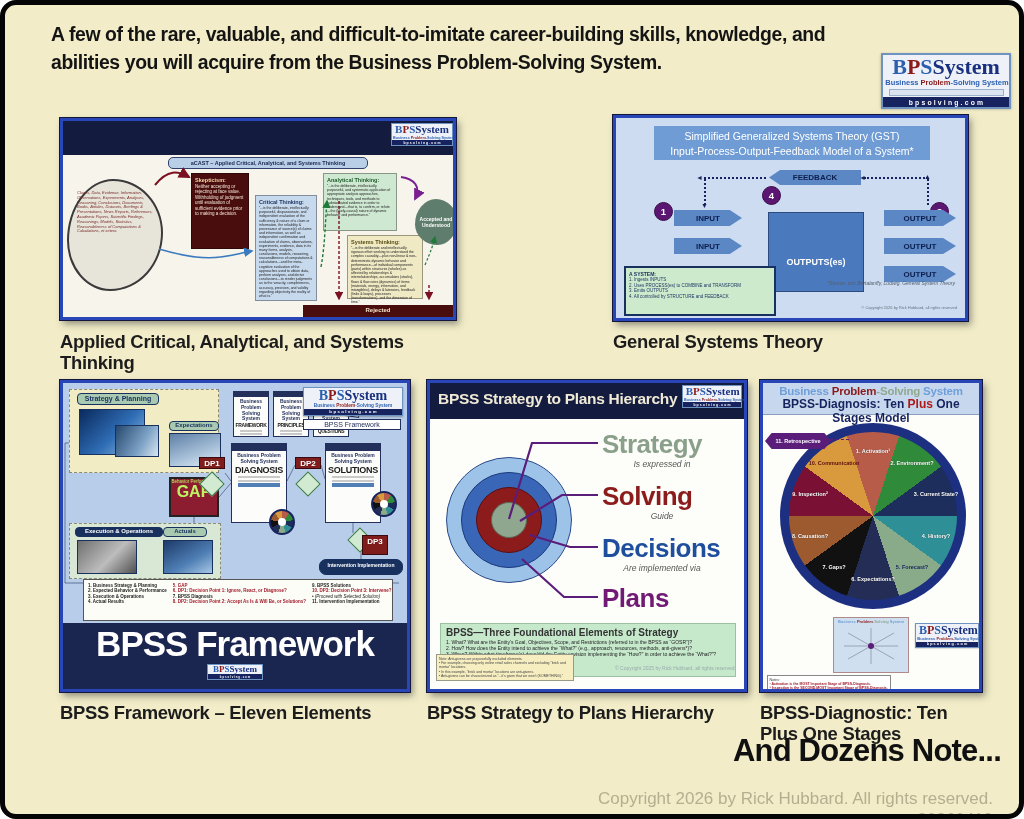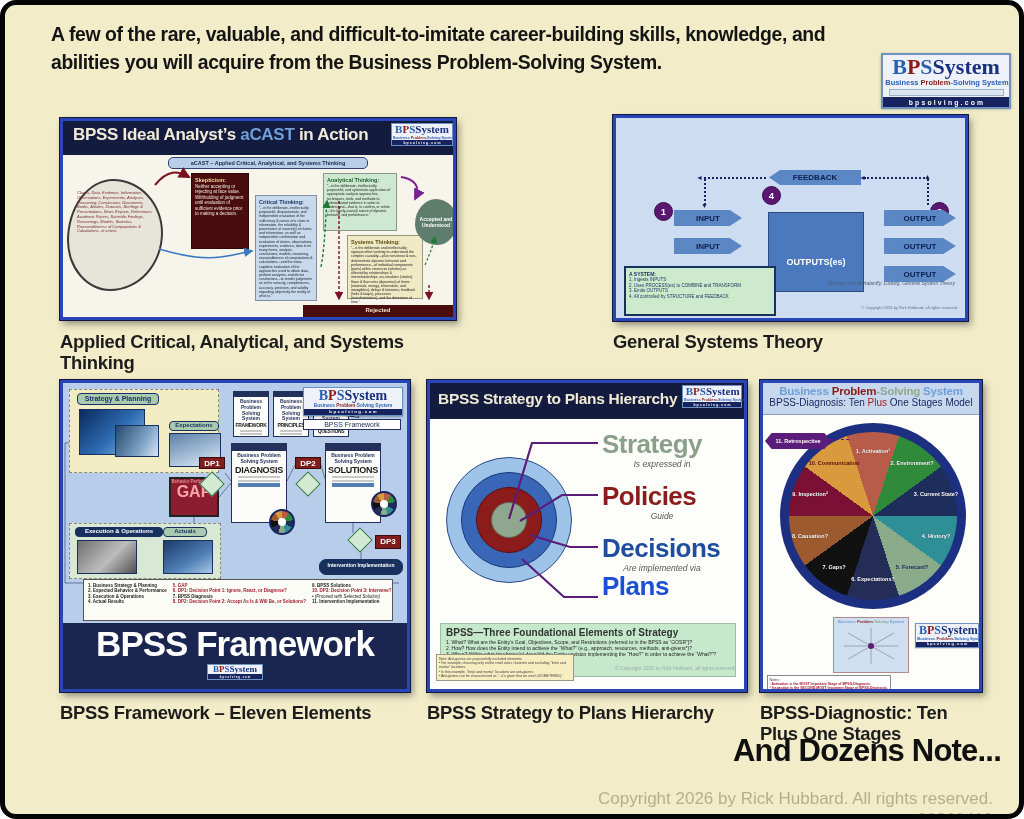--- a/index.html
+++ b/index.html
@@ -61,21 +61,21 @@
   .gleg{left:8px;top:148px;width:152px;height:50px;background:#cdeacd;border:2px solid #17305e;padding:3px;color:#17305e;}
   .gsrc{right:10px;top:162px;width:160px;text-align:right;font-style:italic;color:#55606e;}
   .gcr{right:8px;top:188px;color:#6a7382;}
   
   .fw{left:55px;top:375px;width:350px;height:312px;background:#b7cde9;}
   .panel{border:1px dashed #8a8a7a;}
   .pill{border:1px solid #17305e;border-radius:4px;font-weight:700;text-align:center;}
   .pill.sage{background:#a9c9b0;color:#17305e;}
   .pill.dark{background:#17305e;color:#fff;}
   .photo{border:1px solid #17305e;}
-  .gapbx{left:106px;top:94px;width:50px;height:40px;background:#8c1c30;border:2px solid #222;color:#fca5a5;text-align:center;}
+  .gapbx{left:106px;top:94px;width:50px;height:40px;background:#8c1c30;border:2px solid #222;color:#bef264;text-align:center;}
   .cover{background:#fcfcfa;border:1px solid #23305c;text-align:center;overflow:hidden;}
   .cover .cb{height:5px;background:#23305c;}
   .cover .chd{color:#23305c;font-weight:700;font-size:5px;line-height:1.15;margin-top:2px;}
   .cover .cti{font-weight:800;color:#1a1a1a;letter-spacing:-0.3px;}
   .grayline{height:2px;background:#c9c9c9;margin:1.5px 6px;}
   .dptag{background:#7f1d1d;color:#fff;font-weight:700;font-size:8px;text-align:center;border:1px solid #3a0a10;padding-top:1px;}
   .diam{width:18px;height:18px;background:#d2e9d2;border:1px solid #3a7a4a;transform:rotate(45deg);}
   .mini-wheel{border-radius:50%;background:conic-gradient(#b85c4a 0 40deg,#2f8b3a 0 80deg,#1d2d5c 0 120deg,#2e8f96 0 160deg,#8aab8a 0 200deg,#232d56 0 240deg,#111 0 280deg,#9c5a2e 0 320deg,#d99a3e 0 360deg);border:2px solid #17235e;}
   .mini-wheel:after{content:"";position:absolute;inset:30%;background:#fff;border-radius:50%;}
   .fwleg{left:20px;top:196px;width:310px;height:42px;background:#fdfdf8;border:1px solid #555;padding:3px 4px;display:flex;gap:6px;}
@@ -96,21 +96,21 @@
   .hibox{left:10px;top:240px;width:296px;height:54px;background:#c6e9cc;border:1px solid #9ac2a2;padding:3px 5px;color:#222;}
   .hibox h4{margin:0 0 1px 0;font-size:10px;color:#333;}
   .hinote{left:6px;top:300px;width:132px;height:0;}
   .hinote-in{position:absolute;left:0;bottom:2px;width:132px;background:#f6edc0;border:1px solid #998;padding:2px;color:#444;}
   .hicr{right:8px;top:282px;width:150px;text-align:right;color:#9aa;}
   
   .dg{left:755px;top:375px;width:222px;height:312px;background:#fdfdfa;}
   .dg-hd{left:0;top:0;right:0;height:32px;background:#c7d8ee;border-bottom:1px solid #8aa0c0;text-align:center;}
   .dg-t1{font-size:11.5px;font-weight:700;margin-top:2px;letter-spacing:-0.2px;}
   .dg-t1 .w1,.dg-t1 .w4{color:#6f9fd8;} .dg-t1 .w2{color:#8b1a1a;} .dg-t1 .w3{color:#8fa98f;}
-  .dg-t2{font-size:10px;font-weight:400;color:#17235e;}
+  .dg-t2{font-size:12px;font-weight:700;color:#17235e;}
   .dg-t2 .red{color:#b01818;}
   .wheel{left:17px;top:40px;width:186px;height:186px;border-radius:50%;background:#1c2f80;}
   .wheel-seg{position:absolute;inset:9px;border-radius:50%;
     background:conic-gradient(from -18deg,#b85c4a 0 36deg,#2f8b3a 0 72deg,#1d2d5c 0 108deg,#2e8f96 0 144deg,#8aab8a 0 180deg,#232d56 0 216deg,#111 0 252deg,#9c5a2e 0 288deg,#7a1033 0 324deg,#d99a3e 0 360deg);}
   .hub{position:absolute;left:50%;top:50%;width:86px;height:86px;transform:translate(-50%,-50%);background:#fff;border:6px solid #2a3a8c;border-radius:50%;text-align:center;}
   .hub .h1{font-size:12px;font-weight:800;color:#4a3aa0;line-height:1.1;margin-top:9px;}
   .hub .hr{height:1px;background:#a01828;margin:2px 12px;}
   .hub .h3{font-size:5.5px;font-weight:700;color:#a01828;}
   .hub .h4{font-size:5.5px;font-weight:700;color:#17235e;}
   .wlab{position:absolute;width:62px;margin-left:-31px;text-align:center;font-size:5.5px;font-weight:700;color:#fff;text-shadow:0 0 1px rgba(0,0,0,.6);}
@@ -131,21 +131,20 @@
     <div class="bps" style="font-size:11px;width:126px;">
       <div class="bps-r1"><span class="lb">B</span><span class="lp">P</span><span class="ls">S</span><span class="lsys">System</span></div>
       <div class="bps-r2"><span>Business</span> <span class="red">Problem</span><span>-Solving System</span></div>
       <div class="bps-tagbar"></div>
       <div class="bps-r3">bpsolving.com</div>
     </div>
   </div>
 
   <div class="abs thumb acast">
     <div class="abs acast-hd"></div>
-    <div class="abs acast-title"><span>BPSS Ideal Analyst’s </span><span class="hl">aCAST</span><span> in Action</span></div>
     <div class="abs" style="left:328px;top:2px;">
       <div class="bps" style="font-size:5.5px;width:60px;">
         <div class="bps-r1"><span class="lb">B</span><span class="lp">P</span><span class="ls">S</span><span class="lsys">System</span></div>
         <div class="bps-r2"><span>Business</span> <span class="red">Problem</span><span>-Solving System</span></div>
         <div class="bps-r3">bpsolving.com</div>
       </div>
     </div>
     <div class="abs acast-sub t55">aCAST – Applied Critical, Analytical, and Systems Thinking</div>
 
     <div class="abs cloudbox">
@@ -192,20 +191,24 @@
       <path d="M 258 112 C 262 90, 262 70, 264 46" stroke="#1e7a38" stroke-width="1.4" stroke-dasharray="3 2" fill="none" marker-end="url(#mG)"></path>
       <path d="M 276 46 L 276 144" stroke="#7a1020" stroke-width="1.4" stroke-dasharray="3 2" fill="none" marker-end="url(#mR)"></path>
       <path d="M 338 22 C 352 24, 358 32, 352 44" stroke="#7a2090" stroke-width="2" fill="none" marker-end="url(#mP)"></path>
       <path d="M 362 110 C 368 96, 370 90, 372 82" stroke="#1e7a38" stroke-width="1.2" stroke-dasharray="2.5 2" fill="none" marker-end="url(#mG)"></path>
       <path d="M 366 130 L 366 144" stroke="#7a1020" stroke-width="1.4" stroke-dasharray="3 2" fill="none" marker-end="url(#mR)"></path>
     </svg>
   </div>
   <div class="abs caption" style="left:55px;top:326px;width:420px;">Applied Critical, Analytical, and Systems Thinking</div>
 
   <div class="abs thumb gst">
+    <div class="abs gst-hd">
+      <div>Simplified Generalized Systems Theory (GST)</div>
+      <div>Input-Process-Output-Feedback  Model of a System*</div>
+    </div>
 
     <div class="abs garrow ar-l" style="left:153px;top:52px;width:92px;height:15px;">FEEDBACK</div>
     <div class="abs dot-h" style="left:88px;top:59px;width:62px;"></div>
     <div class="abs tri" style="left:80px;top:56px;">◄</div>
     <div class="abs dot-v" style="left:88px;top:61px;height:26px;"></div>
     <div class="abs tri" style="left:85px;top:84px;">▼</div>
     <div class="abs dot-h" style="left:248px;top:59px;width:64px;"></div>
     <div class="abs tri" style="left:243px;top:56px;">◄</div>
     <div class="abs dot-v" style="left:311px;top:61px;height:26px;"></div>
     <div class="abs tri" style="left:308px;top:55px;">▲</div>
@@ -309,21 +312,21 @@
       <div class="cb" style="height:7px;"></div>
       <div class="chd">Business Problem Solving System</div>
       <div class="cti" style="font-size:9px;">SOLUTIONS</div>
       <div class="grayline"></div>
         <div class="grayline"></div>
         <div class="grayline" style="background:#4f7fb5;height:4px;"></div>
     </div>
     <div class="abs mini-wheel" style="left:206px;top:126px;width:26px;height:26px;"></div>
     <div class="abs mini-wheel" style="left:308px;top:108px;width:26px;height:26px;"></div>
     <div class="abs diam" style="left:288px;top:148px;"></div>
-    <div class="abs dptag" style="left:312px;top:152px;width:26px;height:14px;">DP3</div>
+    <div class="abs dptag" style="left:299px;top:152px;width:26px;height:20px;">DP3</div>
     <div class="abs pill dark t5" style="left:256px;top:176px;width:84px;height:16px;border-radius:7px;padding-top:2px;">Intervention Implementation</div>
 
     <div class="abs fwleg t45">
       <div class="col">
         <div class="dk">1.  Business Strategy &amp; Planning</div>
         <div class="dk">2.  Expected Behavior &amp; Performance</div>
         <div class="dk">3.  Execution &amp; Operations</div>
         <div class="dk">4.  Actual Results</div>
       </div>
       <div class="col">
@@ -365,25 +368,25 @@
     <div class="ring" style="left:31px;top:89px;width:94px;height:94px;background:#3a66b8;border:1px solid #1a3a7a;"></div>
     <div class="ring" style="left:46px;top:104px;width:64px;height:64px;background:#8c1c1c;border:1px solid #5a0f0f;"></div>
     <div class="ring" style="left:61px;top:119px;width:34px;height:34px;background:#8fa78f;border:1px solid #5a6e5a;"></div>
 
     <svg class="abs" style="left:0;top:36px;width:320px;height:212px;">
       <path d="M 79 100 L 102 24 L 168 24 M 90 102 L 132 76 L 168 76 M 100 116 L 140 128 L 168 128 M 92 140 L 134 178 L 168 178" stroke="#5b1d7a" stroke-width="2.2" fill="none"></path>
     </svg>
 
     <div class="abs lvl" style="left:172px;top:48px;color:#8ba08b;">Strategy</div>
     <div class="abs conn" style="left:172px;top:76px;width:120px;text-align:center;">Is expressed in</div>
-    <div class="abs lvl" style="left:172px;top:100px;color:#8c1c1c;">Policies</div>
+    <div class="abs lvl" style="left:172px;top:100px;color:#8c1c1c;">Solving</div>
     <div class="abs conn" style="left:172px;top:128px;width:120px;text-align:center;">Guide</div>
     <div class="abs lvl" style="left:172px;top:152px;color:#1f4e9e;">Decisions</div>
     <div class="abs conn" style="left:172px;top:180px;width:120px;text-align:center;">Are implemented via</div>
-    <div class="abs lvl" style="left:172px;top:190px;color:#1d4ed8;">Plans</div>
+    <div class="abs lvl" style="left:172px;top:202px;color:#701a75;">Plans</div>
 
     <div class="abs hibox">
       <h4>BPSS—Three Foundational Elements of Strategy</h4>
       <div class="t5">1. What? What are the Entity’s Goal, Objectives, Scope, and Restrictions (referred to in the BPSS as “GOSR”)?</div>
       <div class="t5">2. How? How does the Entity intend to achieve the “What?” (e.g., approach, resources, methods, anti-givens*)?</div>
       <div class="t5">3. When? Within what timeframe(s) does/did the Entity envision implementing the “How?” in order to achieve the “What?”?</div>
     </div>
     <div class="abs hinote">
       <div class="hinote-in">
         <div class="t35">Note: Anti-givens are purposefully excluded elements.</div>

